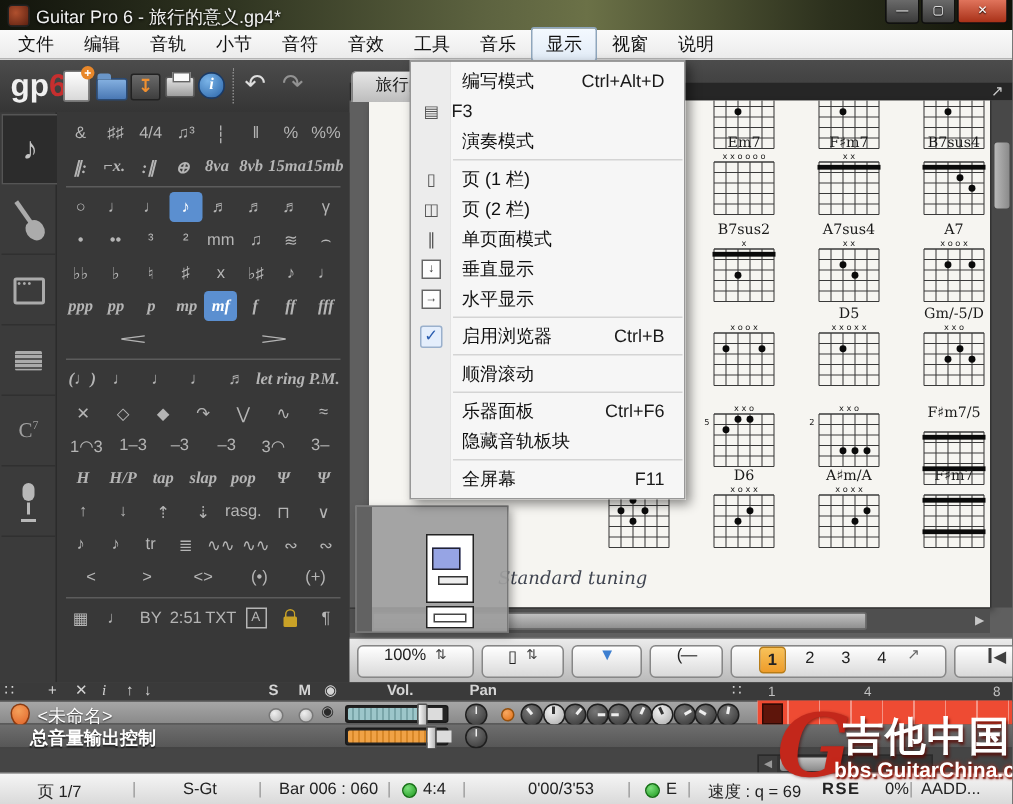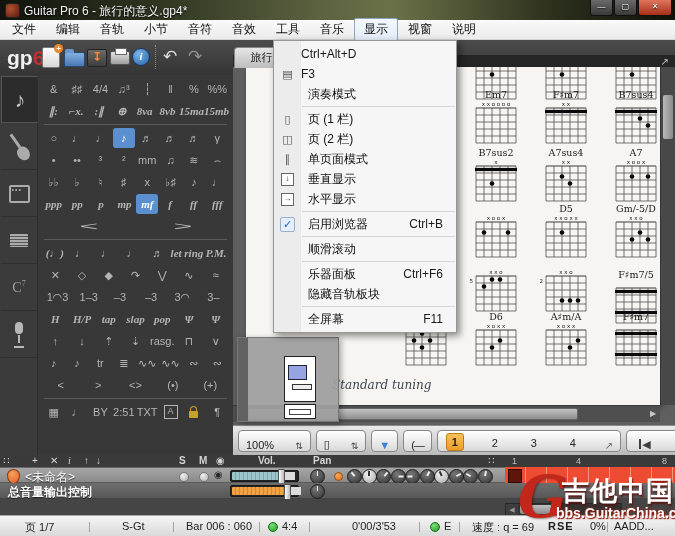--- a/index.html
+++ b/index.html
@@ -125,21 +125,21 @@
   .pal-sep{height:1px;background:#5c5c5c;margin:2px 2px;}
   .tok-A{border:1px solid #b5b5b5;width:12px;height:12px;line-height:11px;text-align:center;font-size:9px;}
   .css-lock{position:relative;width:9px;height:7px;background:#c9a227;border-radius:1px;margin-top:4px;}
   .css-lock:before{content:"";position:absolute;left:1px;top:-5px;width:5px;height:5px;
     border:1.5px solid #c9a227;border-bottom:none;border-radius:4px 4px 0 0;}
   
   .bottombar{position:absolute;left:233px;top:425px;width:442px;height:30px;
     background:linear-gradient(#ebebeb,#b9b9b9);border-top:1px solid #8a8a8a;
     display:flex;align-items:center;gap:5px;padding:0 5px;box-sizing:border-box;}
   .bb-btn{background:linear-gradient(#ffffff,#d9d9d9);border:1px solid #878787;border-radius:4px;
-    height:20px;display:flex;align-items:flex-end;font-size:11px;color:#222;padding:0 7px;gap:21px;}
+    height:20px;display:flex;align-items:flex-start;font-size:11px;color:#222;padding:0 17px;gap:6px;}
   .spin{font-size:9px;color:#444;}
   .arrow-blue{color:#3d7fd0;font-size:11px;}
   .sel-icon{font-size:11px;letter-spacing:-1px;}
   .pg{width:16px;height:16px;line-height:16px;text-align:center;font-size:11px;border-radius:3px;margin:0 1px;}
   .pg.active{background:linear-gradient(#f8c25a,#ee9c2a);border:1px solid #b87d18;font-weight:bold;}
   .pg-extra{font-size:10px;color:#666;margin-left:2px;}
   .tp{display:flex;align-items:center;margin:0 4px;color:#3f3f3f;font-size:11px;letter-spacing:-2px;}
   .tp .bar{width:2px;height:10px;background:#3f3f3f;margin:0 1px;}
   .tp.big{font-size:15px;}
   .loop{color:#4a8fd4;font-size:14px;font-weight:bold;margin:0 4px;}
@@ -597,20 +597,21 @@
       <div class="mini-line"></div>
     </div>
     <div class="mini-box">
         <div class="inner"></div>
       </div>
   </div>
 
   <div class="dmenu" id="display-menu">
       <div class="dm-row">
         <span class="dm-icon"></span>
+        <span class="dm-label">编写模式</span>
         <span class="dm-short">Ctrl+Alt+D</span>
       </div>
       <div class="dm-row">
         <span class="dm-icon"><span class="plain">▤</span></span>
         <span class="dm-short">F3</span>
       </div>
       <div class="dm-row">
         <span class="dm-icon"></span>
         <span class="dm-label">演奏模式</span>
         <span class="dm-short"></span>
@@ -942,21 +943,21 @@
           </div><div class="knob dark" style="left: 463px; top: 1px;">
             <div class="tick" style="transform: rotate(-60deg);"></div>
           </div><div class="knob dark" style="left: 477.5px; top: 1px;">
             <div class="tick" style="transform: rotate(10deg);"></div>
           </div></span>
     </div>
     <div class="timeline">
       <div class="tl-cursor"></div>
     </div>
     <div class="master-row">
-      <span class="trk-name" style="left:8px;font-weight:bold;font-family:Liberation Mono, monospace;">总音量输出控制</span>
+      <span class="trk-name" style="left:20px;font-weight:bold;font-family:Liberation Mono, monospace;">总音量输出控制</span>
       <div class="slider" style="top:2px;">
         <div class="fill orange"></div>
           <div class="tail" style="left:60px;"></div>
           <div class="handle" style="left:53px;"></div>
       </div>
       <div class="knob dark" style="left:310px;top:1px;">
           <div class="tick"></div>
         </div>
     </div>
     <div class="mx-bottom">

